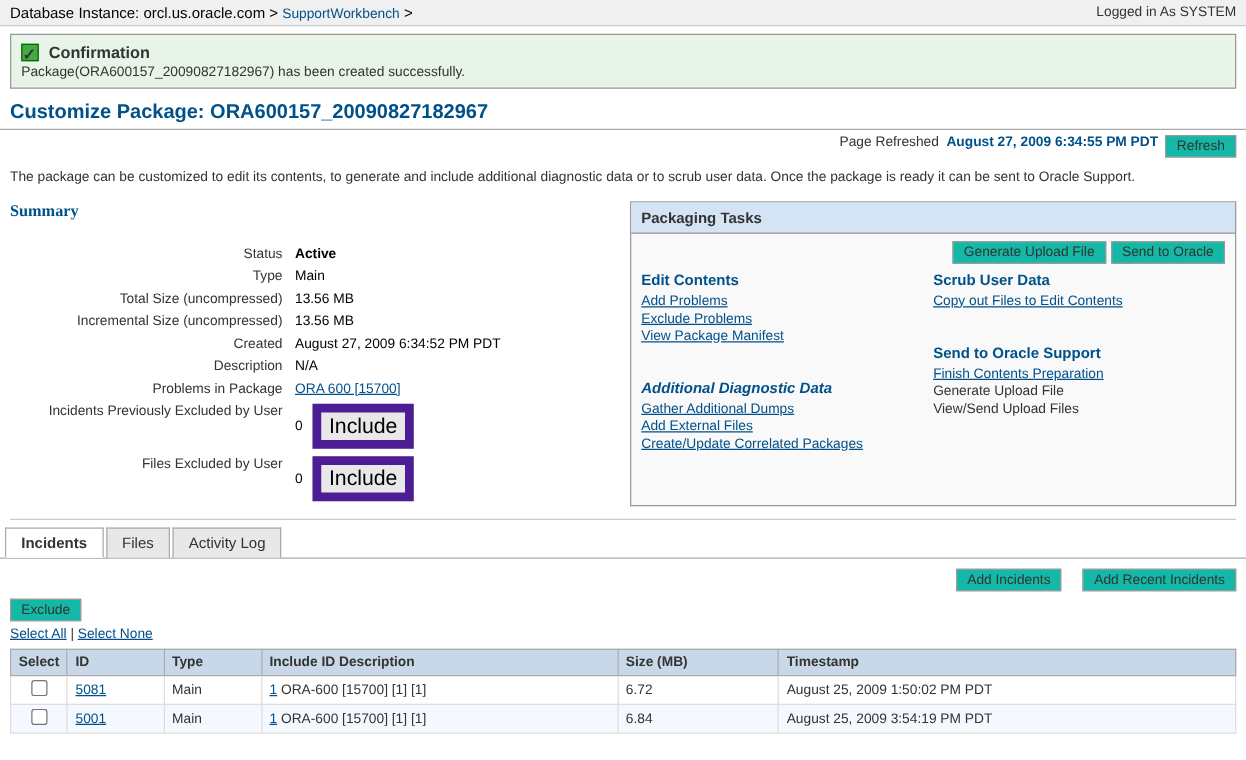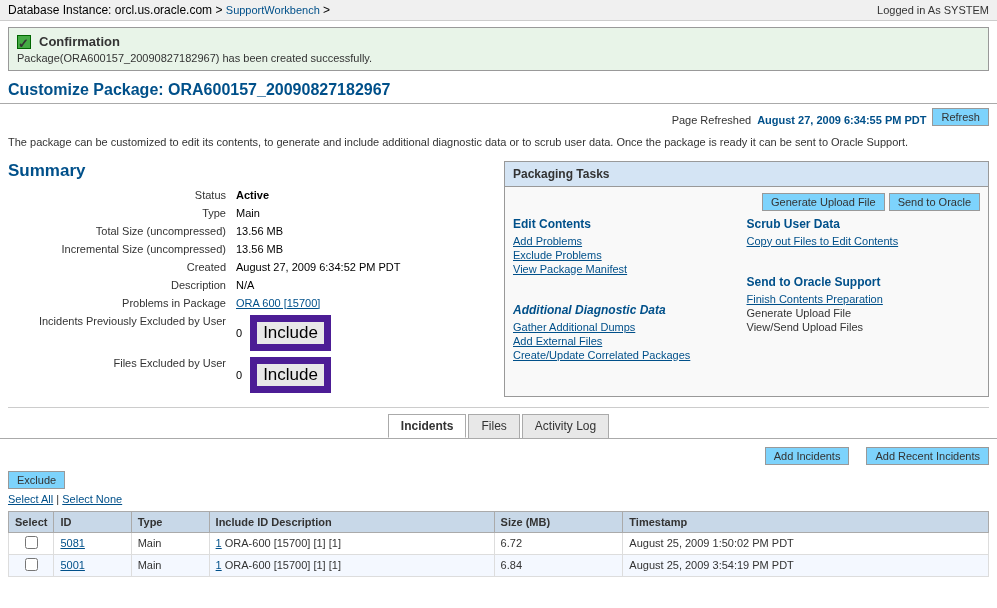--- a/index.html
+++ b/index.html
@@ -13,53 +13,53 @@
     
     .confirmation-box { background: #e8f4e8; border: 1px solid #999; margin: 6px 8px 4px 8px; padding: 6px 8px; }
     .confirmation-title { font-weight: bold; color: #333; font-size: 13px; display: flex; align-items: center; gap: 4px; }
     .confirmation-icon { display: inline-block; width: 14px; height: 14px; background: #4a4; border: 1px solid #060; margin-right: 4px; }
     .confirmation-msg { font-size: 11px; color: #333; margin-top: 3px; }
 
     
     .page-title { color: #00508a; font-size: 16px; font-weight: bold; padding: 6px 8px 4px 8px; border-bottom: 1px solid #aaa; }
 
     
-    .refresh-bar { display: flex; justify-content: flex-end; align-items: flex-end; padding: 4px 8px; gap: 6px; font-size: 11px; }
+    .refresh-bar { display: flex; justify-content: flex-end; align-items: flex-start; padding: 4px 8px; gap: 6px; font-size: 11px; }
     .refresh-bar .refresh-label { color: #333; }
     .refresh-bar .refresh-date { color: #00508a; font-weight: bold; }
-    .btn { background: #7dd3fc; border: 1px solid #999; padding: 2px 8px; cursor: pointer; font-size: 11px; color: #333; }
+    .btn { background: #14b8a6; border: 1px solid #999; padding: 2px 8px; cursor: pointer; font-size: 11px; color: #333; }
 
     
     .main-desc { padding: 4px 8px 10px 8px; font-size: 11px; color: #333; line-height: 1.5; }
 
     
     .two-col { display: flex; padding: 0 8px 10px 8px; gap: 16px; }
 
     
     .summary-section { flex: 0 0 480px; }
-    .summary-title { color: #00508a; font-weight: bold; font-size: 17px; margin-bottom: 4px; }
+    .summary-title { color: #00508a; font-weight: bold; font-size: 13px; margin-bottom: 16px; font-family: Liberation Serif, serif; }
     .summary-table { width: 100%; }
     .summary-table td { font-size: 11px; padding: 2px 4px; vertical-align: top; }
     .summary-table td:first-child { text-align: right; color: #333; width: 220px; font-weight: normal; }
     .summary-table td:last-child { color: #000; }
     .summary-table td a { color: #00508a; }
     .include-btn { background: #e8e8e8; border: 7px solid #4c1d95; padding: 1px 6px; cursor: pointer; font-size: 17px; }
 
     
     .packaging-section { flex: 1; border: 1px solid #999; background: #f9f9f9; }
     .packaging-header { background: #d4e4f4; border-bottom: 1px solid #999; padding: 5px 8px; font-weight: bold; font-size: 12px; color: #333; }
     .packaging-buttons { display: flex; justify-content: flex-end; gap: 4px; padding: 6px 8px; }
     .packaging-body { padding: 0 8px 8px 8px; display: flex; gap: 0; }
     .pkg-col { flex: 1; }
     .pkg-col-title { color: #00508a; font-weight: bold; font-size: 12px; margin-bottom: 4px; }
     .pkg-col a { display: block; color: #00508a; font-size: 11px; text-decoration: underline; margin-bottom: 2px; cursor: pointer; }
     .pkg-col span { display: block; color: #333; font-size: 11px; margin-bottom: 2px; }
 
     
-    .tabs-container { border-bottom: 1px solid #aaa; padding: 0 4px; display: flex; gap: 2px; margin-top: 6px; justify-content: center; }
+    .tabs-container { border-bottom: 1px solid #aaa; padding: 0 4px; display: flex; gap: 2px; margin-top: 6px; }
     .tab { padding: 4px 12px; border: 1px solid #aaa; border-bottom: none; cursor: pointer; font-size: 12px; background: #e8e8e8; color: #333; }
     .tab.active { background: #fff; font-weight: bold; border-bottom: 1px solid #fff; }
 
     
     .action-bar { display: flex; justify-content: flex-end; gap: 17px; padding: 8px 8px 4px 8px; }
 
     
     .exclude-bar { padding: 2px 8px; }
     .select-links { padding: 2px 8px; font-size: 11px; }
     .select-links a { color: #00508a; text-decoration: underline; cursor: pointer; }

